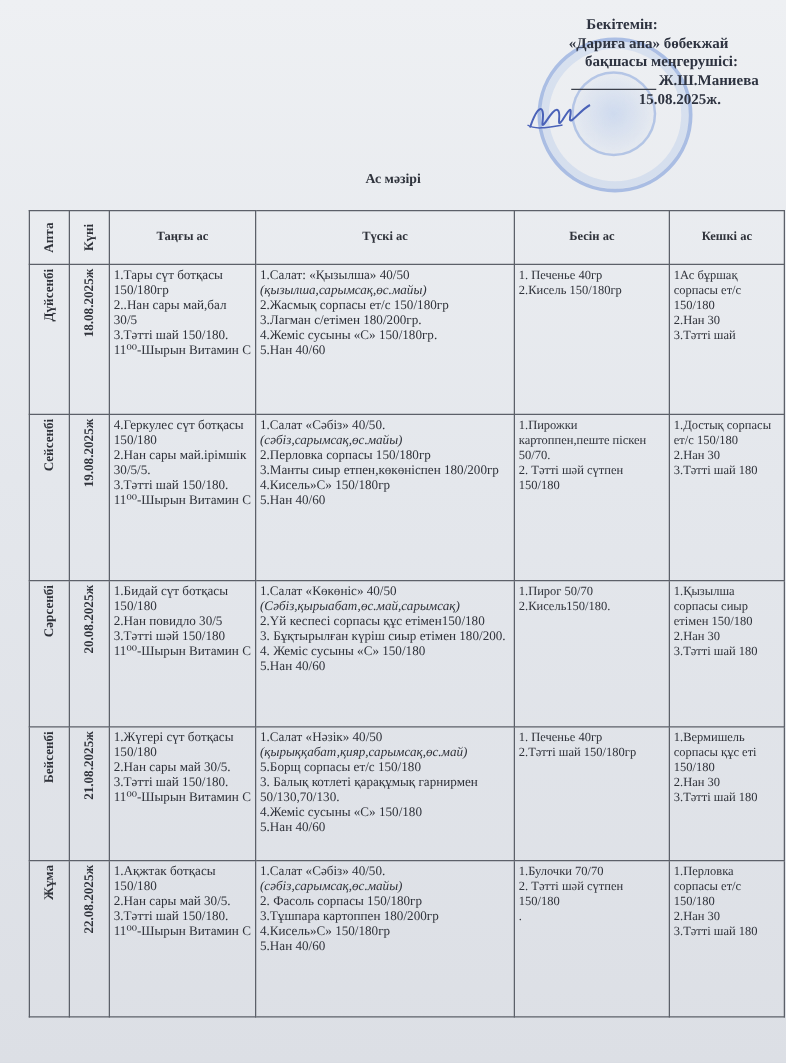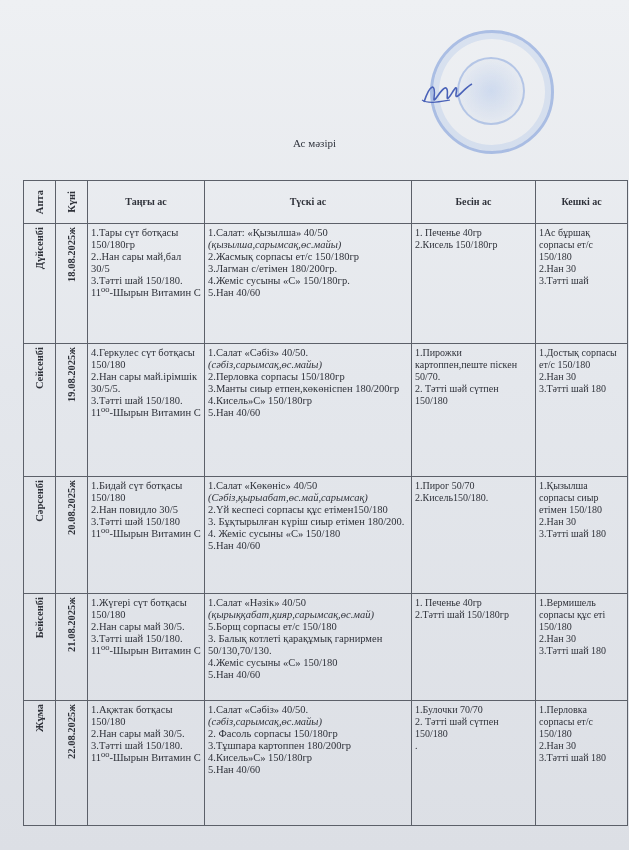--- a/index.html
+++ b/index.html
@@ -31,24 +31,24 @@
     box-shadow: inset 0 0 0 6px rgba(120,160,225,0.18);
   }
   .stamp .inner {
     position: absolute; left: 24px; top: 24px; width: 64px; height: 64px;
     border-radius: 50%; border: 2px solid rgba(90,130,210,0.35);
     background: radial-gradient(circle, rgba(120,160,230,0.25) 0%, rgba(120,160,230,0.05) 70%);
   }
   .signature { position: absolute; left: 420px; top: 78px; }
   .doc-title {
     position: absolute; left: 0; width: 629px; top: 137px; text-align: center;
-    font-weight: normal; font-size: 11px; color: #30343d;
+    font-weight: bold; font-size: 11px; color: #30343d;
   }
   table.menu {
-    position: absolute; left: 23px; top: 180px;
+    position: absolute; left: 23px; top: 168px;
     border-collapse: collapse; table-layout: fixed;
     width: 604px;
   }
   table.menu td, table.menu th {
     border: 1px solid #5c6069; vertical-align: top;
     font-size: 10.5px; line-height: 12px; padding: 3px 3px;
     color: #2f323a; font-weight: normal;
   }
   table.menu th { font-weight: bold; vertical-align: middle; text-align: center; height: 36px; font-size: 10px; }
   .vert { writing-mode: vertical-rl; transform: rotate(180deg); font-weight: bold; font-size: 10.5px; margin: 0 auto; white-space: nowrap; }
@@ -63,20 +63,27 @@
 <div class="paper">
 
   <div class="stamp">
       <div class="inner"></div>
     </div>
   <svg class="signature" width="60" height="30" viewBox="0 0 60 30">
     <path d="M4 24 C10 6, 16 4, 14 20 C13 28, 22 8, 26 10 C30 12, 24 26, 30 18 C34 12, 38 4, 36 16 C35 24, 44 10, 52 6" stroke="#4a62b8" stroke-width="1.6" fill="none"></path>
     <path d="M2 22 C8 26, 18 24, 30 22" stroke="#4a62b8" stroke-width="1.2" fill="none"></path>
   </svg>
 
+  <div class="approval">
+    <div class="a1">Бекітемін:</div>
+    <div class="a2">«Дариға апа» бөбекжай</div>
+    <div class="a3">бақшасы   меңгерушісі:</div>
+    <div class="a4"><span class="line"></span><span>Ж.Ш.Маниева</span></div>
+    <div class="a5">15.08.2025ж.</div>
+  </div>
 
   <div class="doc-title">Ас мәзірі</div>
 
   <table class="menu">
     <colgroup>
       <col style="width:32px">
         <col style="width:32px">
         <col style="width:117px">
         <col style="width:207px">
         <col style="width:124px">

